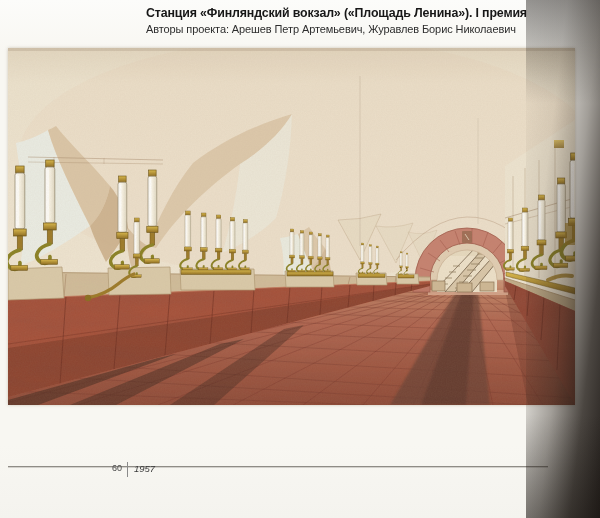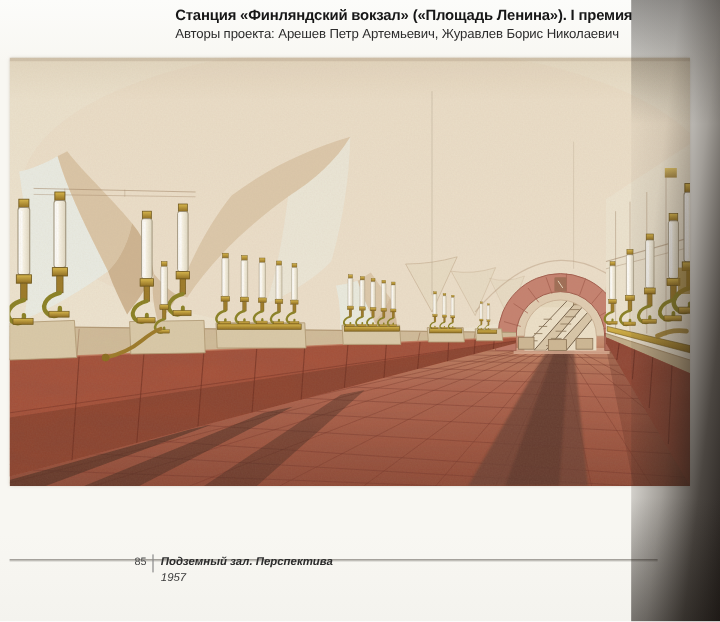--- a/index.html
+++ b/index.html
@@ -373,22 +373,21 @@
         <path d="M 540,232 Q 552,226 564,228" fill="none" stroke="#a07c24" stroke-width="4" stroke-linecap="round" opacity="0.85"></path>
       </g>
 
       <rect x="0" y="0" width="567" height="357" filter="url(#grain)" opacity="0.5"></rect>
     </svg>
   </div>
 
   <div class="caption-rule"></div>
 
   <div class="caption">
-    <span class="cap-num">85</span>
+    <span class="cap-num">60</span>
     <span class="cap-sep"></span>
     <div class="cap-col">
-      <div class="cap-title">Подземный зал. Перспектива</div>
       <div>1957</div>
     </div>
   </div>
 
   <div class="edge-shadow"></div>
 </div>
 
 </body></html>

